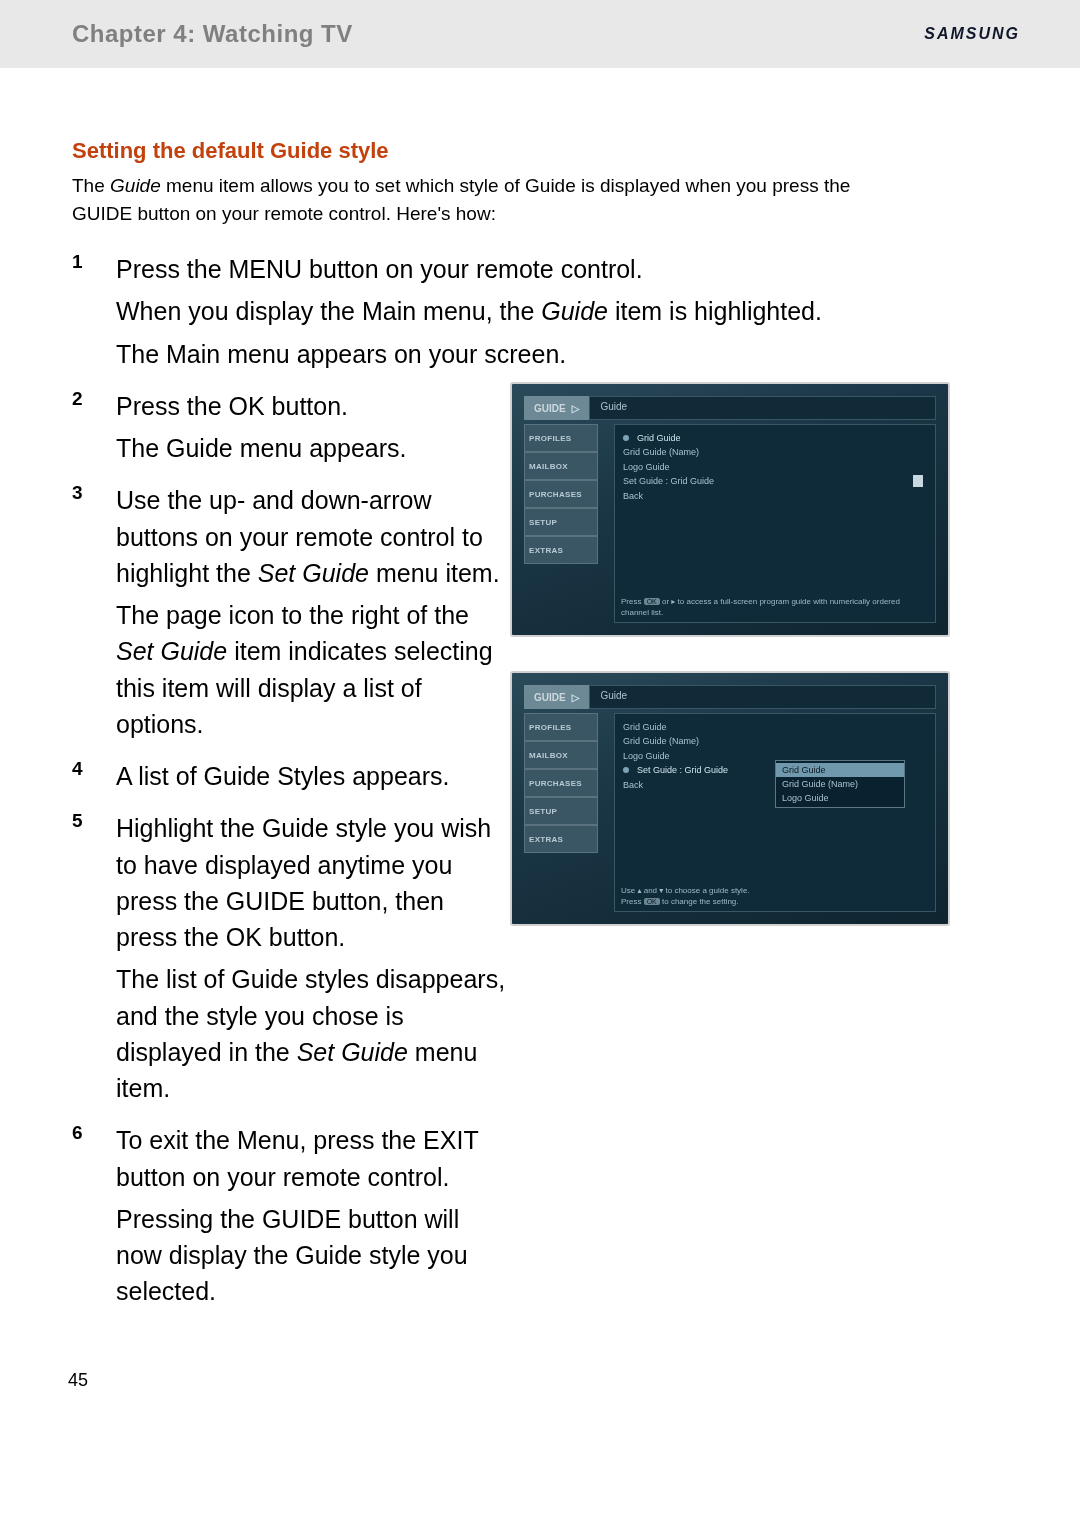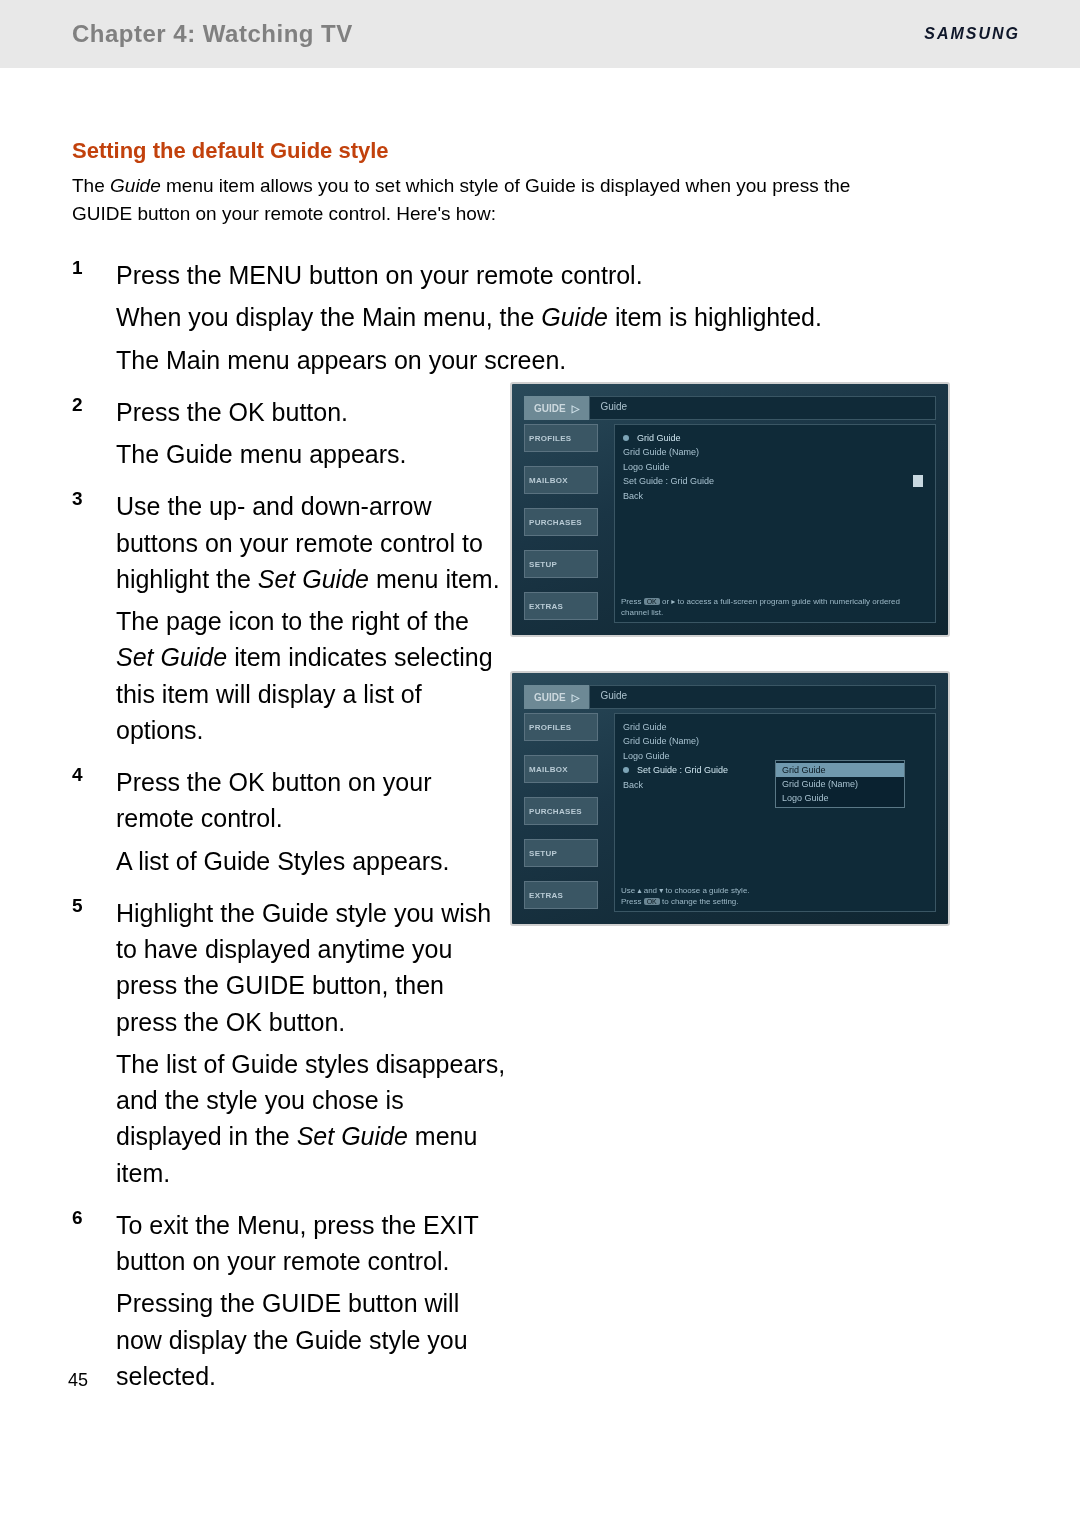--- a/index.html
+++ b/index.html
@@ -38,21 +38,21 @@
   }
   .section-title {
     font-size: 22px;
     font-weight: bold;
     color: #c2410c;
     margin-bottom: 8px;
   }
   .intro-text {
     font-size: 19px;
     line-height: 1.45;
-    margin-bottom: 30px;
+    margin-bottom: 24px;
     max-width: 820px;
   }
   .italic { font-style: italic; }
   .steps {
     list-style: none;
   }
   .step {
     display: flex;
     margin-bottom: 10px;
   }
@@ -122,21 +122,21 @@
   }
   .tv-main {
     flex: 1;
     display: flex;
     margin-top: 4px;
   }
   .tv-side {
     width: 74px;
     display: flex;
     flex-direction: column;
-    gap: 14px;
+    gap: 0;
   }
   .tv-side-item {
     background: #3a5664;
     color: #b8cad4;
     font-size: 8px;
     font-weight: bold;
     padding: 4px 4px;
     border: 1px solid #5a7280;
     height: 28px;
     display: flex;
@@ -261,21 +261,20 @@
         </p>
         <p>
           <span>The page icon to the right of the </span><span class="italic">Set Guide</span><span> item indicates selecting this item will display a list of options.</span>
         </p>
       </div>
     </li>
 
     <li class="step">
       <div class="step-num">4</div>
       <div class="step-body">
-        <p>Press the OK button on your remote control.</p>
         <p>A list of Guide Styles appears.</p>
       </div>
     </li>
 
     <li class="step">
       <div class="step-num">5</div>
       <div class="step-body">
         <p>Highlight the Guide style you wish to have displayed anytime you press the GUIDE button, then press the OK button.</p>
         <p>
           <span>The list of Guide styles disappears, and the style you chose is displayed in the </span><span class="italic">Set Guide</span><span> menu item.</span>

